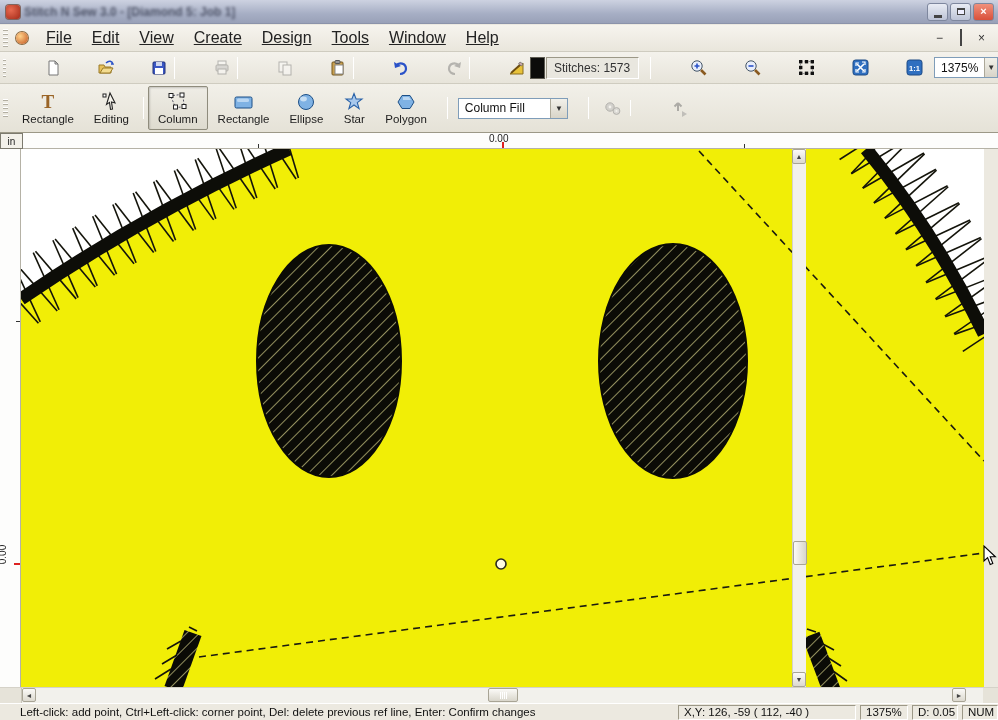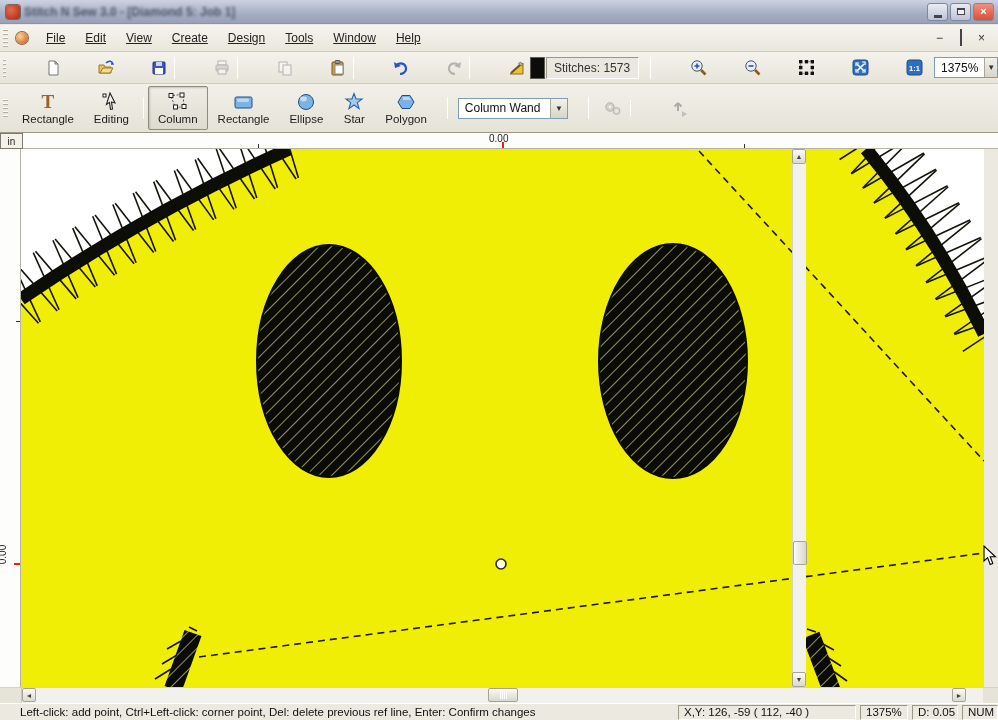--- a/index.html
+++ b/index.html
@@ -22,21 +22,21 @@
   .glyph-restore { width:8px; height:7px; border:1px solid #444; border-top-width:2px; background:#eef; }
 
   
   .menubar { position:absolute; left:0; top:25px; width:998px; height:27px;
     background:linear-gradient(#f6f4ee,#e9e6dc); border-bottom:1px solid #cfccc0;
     display:flex; align-items:center; }
   .grip { width:5px; height:18px; margin:0 4px 0 3px;
     background:repeating-linear-gradient(#fff 0 1px, #b3afa2 1px 2px, transparent 2px 4px); }
   .menubar .appdot { width:12px; height:12px; border-radius:50%; margin:0 8px 0 4px;
     background:radial-gradient(circle at 35% 35%, #ffd28a, #c2521c); box-shadow:0 0 0 1px #8a6a40; }
-  .menu-item { font-size:12px; color:#222; padding:4px 10px; text-decoration:underline; cursor:default; }
+  .menu-item { font-size:16px; color:#222; padding:4px 10px; text-decoration:underline; cursor:default; }
   .mdibtns { margin-left:auto; display:flex; gap:8px; padding-right:10px; align-items:center; }
   .mdib { font-size:12px; color:#333; width:13px; text-align:center; line-height:12px; }
   .mdib .glyph-restore { margin:0 auto; }
 
   
   .toolbar1 { position:absolute; left:0; top:52px; width:998px; height:32px;
     background:linear-gradient(#f4f2ec,#e7e4da); border-bottom:1px solid #cfccc0;
     display:flex; align-items:center; gap:1px; }
   .tb-btn { width:25px; height:25px; display:flex; align-items:center; justify-content:center; border:1px solid transparent; border-radius:2px;margin-left:32px; }
   .tb-btn.disabled { opacity:.42; filter:grayscale(1); }
@@ -313,21 +313,21 @@
     <span class="ticon">
         <svg width="22" height="22">
           <path d="M7,4.5 L15,4.5 L19,11 L15,17.5 L7,17.5 L3,11 Z" fill="#7fb2e4" stroke="#1d4f86"></path>
           <path d="M8,6 L14,6 L16,9 L8,9 Z" fill="#b9d6f2"></path>
         </svg>
       </span>
     <span class="tlabel">Polygon</span>
   </button>
   <span class="sep" style="align-self:center; margin-left:10px"></span>
   <span class="combo fillcombo">
-    <span class="val">Column Wand</span>
+    <span class="val">Column Fill</span>
     <span class="drop">▼</span>
   </span>
   <span class="sep" style="align-self:center; margin-left:14px"></span>
   <span class="tb-btn disabled" style="align-self:center; margin-left:8px">
     <svg width="20" height="18">
         <circle cx="7" cy="8" r="4.2" fill="#b9b28e" stroke="#6b654a"></circle>
         <circle cx="7" cy="8" r="1.4" fill="#fff"></circle>
         <circle cx="13.5" cy="12" r="3.4" fill="#cfc9a8" stroke="#6b654a"></circle>
         <circle cx="13.5" cy="12" r="1.1" fill="#fff"></circle>
       </svg>

